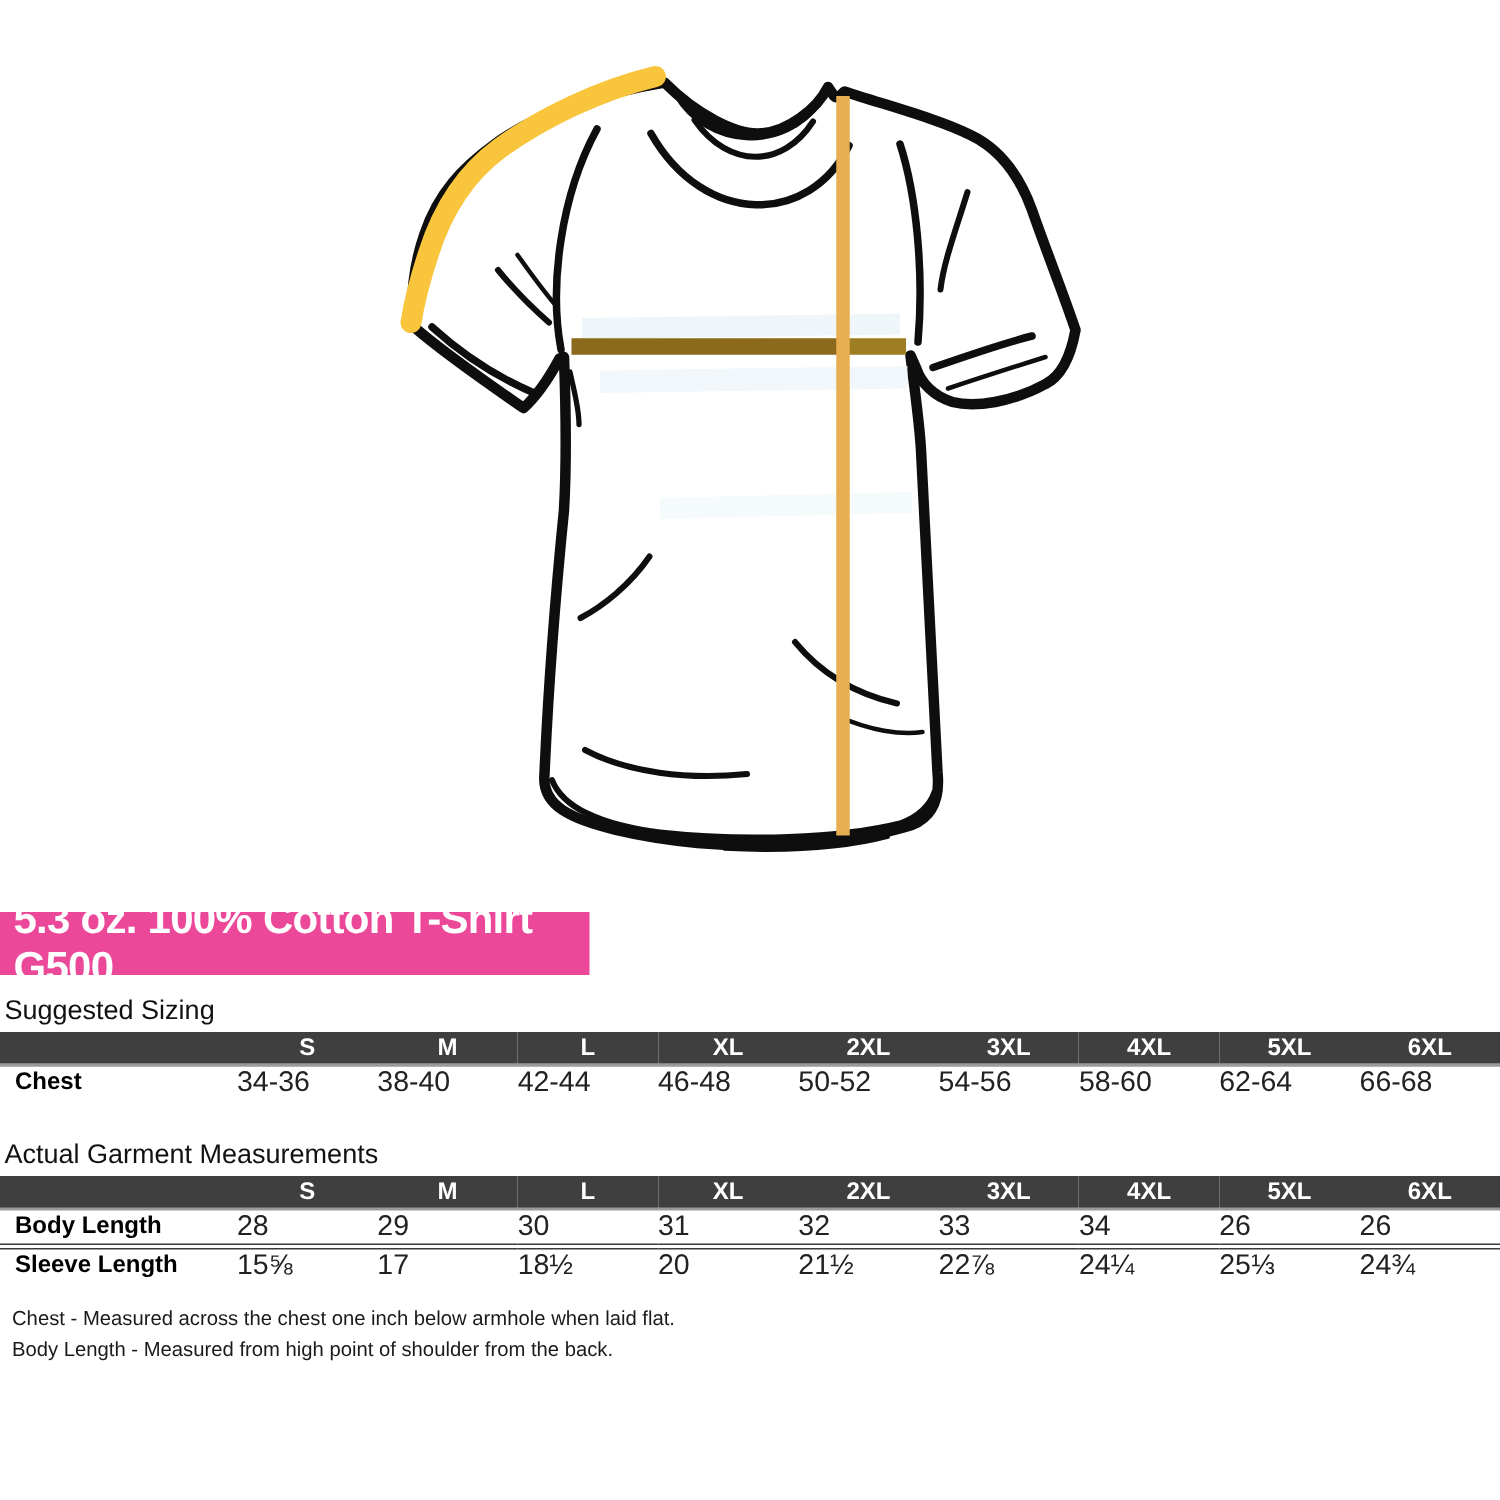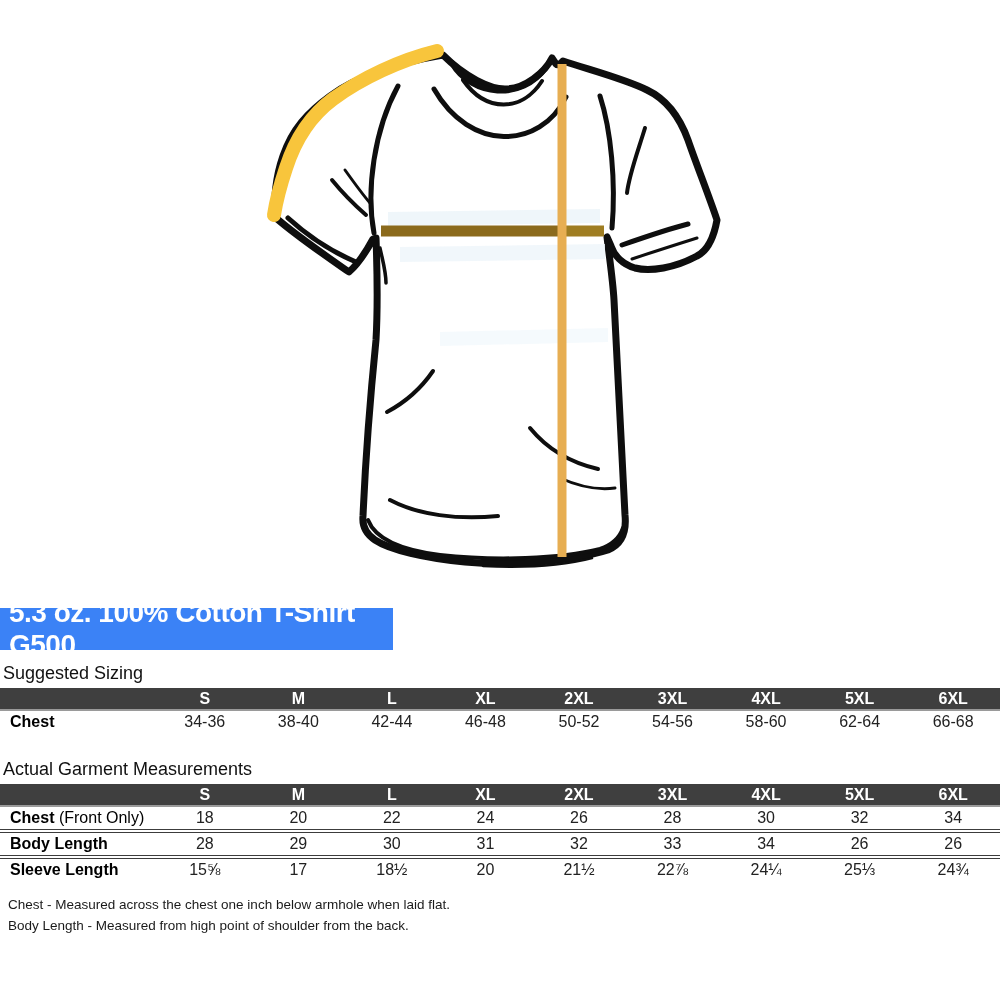--- a/index.html
+++ b/index.html
@@ -30,21 +30,21 @@
     height:21px; padding:0; text-align:center;
     border-bottom:2px solid #9a9a9a;
   }
   thead th.corner { background:#3F3F3F; }
   tbody th, tbody td { height:22px; padding:0; vertical-align:middle; }
   tbody th.rowlab {
     text-align:left; padding-left:10px; font-weight:normal;
     font-size:16px; color:#000; white-space:nowrap;
   }
   tbody th.rowlab b { font-weight:bold; }
-  tbody td { text-align:center; font-size:16px; color:#222; }
+  tbody td { text-align:left; font-size:19px; color:#222; }
   #garment-table tbody tr.ruled > * { border-bottom:4px double #3c3c3c; }
 
   .footnotes { margin-top:13px; padding-left:8px; }
   .footnotes div { font-size:13.5px; line-height:21px; color:#1a1a1a; }
 </style>
 </head>
 <body>
 
 <div class="shirt-area">
   <svg width="1000" height="600" viewBox="0 0 1000 600">
@@ -109,21 +109,21 @@
       <path d="M 483 566 C 525 568 562 566 592 558" stroke-width="2.5"></path>
     </g>
 
     <path d="M 381 231 L 563 231" stroke="#8B6A1C" stroke-width="11" fill="none"></path>
     <path d="M 563 231 L 604 231" stroke="#9F7D22" stroke-width="11" fill="none"></path>
     <path d="M 562 64 L 562 557" stroke="#E7AE52" stroke-width="9" fill="none"></path>
     <path d="M 437 51 C 400 60 362 78 333 99 C 310 116 295 140 286 168 C 280 186 276 202 274 215" stroke="#F8C53C" stroke-width="14" fill="none" stroke-linecap="round"></path>
   </svg>
 </div>
 
-<div class="banner" style="background: #3b82f6;">
+<div class="banner" style="background: #ec4899;">
   <span>5.3 oz. 100% Cotton T-Shirt G500</span>
 </div>
 
 <div class="section-label label-1">Suggested Sizing</div>
 
 <table id="sizing-table">
   <colgroup>
       <col class="lab">
       <col>
       <col>
@@ -188,32 +188,20 @@
         <th>L</th>
         <th>XL</th>
         <th>2XL</th>
         <th>3XL</th>
         <th>4XL</th>
         <th>5XL</th>
         <th>6XL</th>
       </tr>
     </thead>
   <tbody>
-      <tr class="ruled">
-        <th class="rowlab"><b>Chest</b> (Front Only)</th>
-        <td>18</td>
-        <td>20</td>
-        <td>22</td>
-        <td>24</td>
-        <td>26</td>
-        <td>28</td>
-        <td>30</td>
-        <td>32</td>
-        <td>34</td>
-      </tr>
       <tr class="ruled">
         <th class="rowlab"><b>Body Length</b></th>
         <td>28</td>
         <td>29</td>
         <td>30</td>
         <td>31</td>
         <td>32</td>
         <td>33</td>
         <td>34</td>
         <td>26</td>

